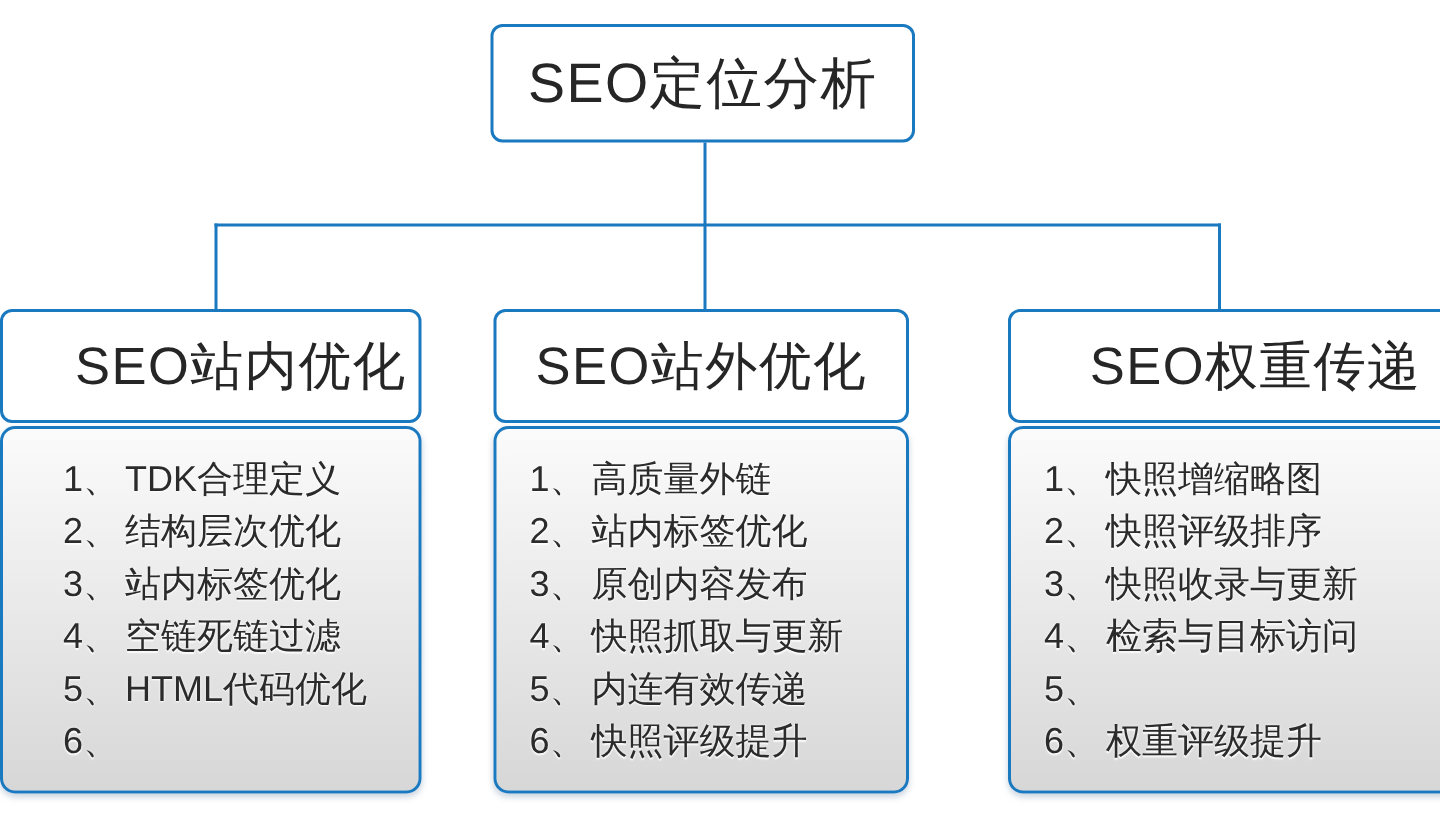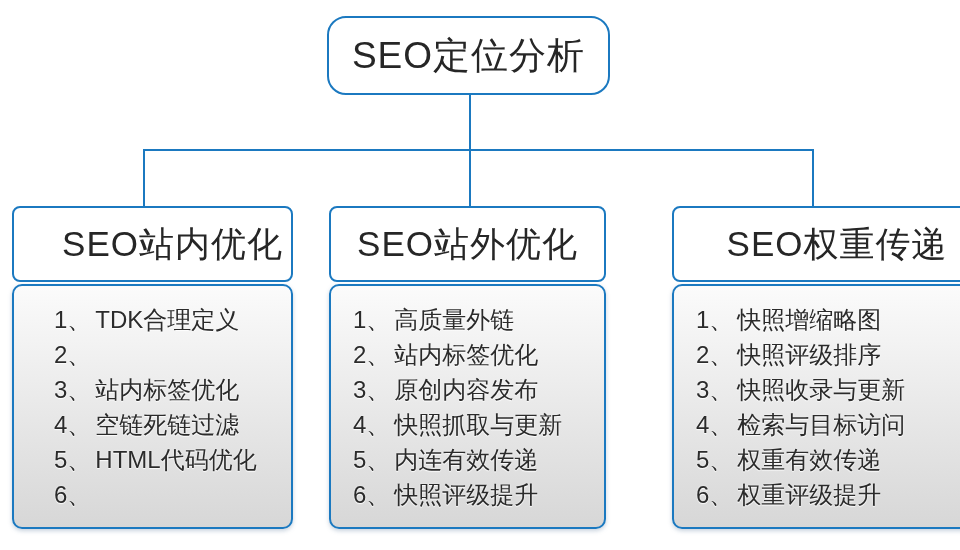--- a/index.html
+++ b/index.html
@@ -16,21 +16,21 @@
     overflow: hidden;
     --accent: #1b79c0;
     --text: #262626;
     --panel-top: #fbfbfb;
     --panel-bottom: #d7d7d7;
   }
   .node {
     position: absolute;
     background: #ffffff;
     border: 2px solid var(--accent);
-    border-radius: 19px;
+    border-radius: 8px;
     display: flex;
     align-items: center;
     justify-content: center;
     color: var(--text);
     box-sizing: border-box;
   }
   .root-node {
     left: 327px; top: 16px;
     width: 283px; height: 79px;
     font-size: 37px;
@@ -47,21 +47,21 @@
     position: absolute;
     top: 284px;
     height: 245px;
     box-sizing: border-box;
     border: 2px solid var(--accent);
     border-radius: 10px;
     background: linear-gradient(to bottom, var(--panel-top) 0%, var(--panel-bottom) 100%);
     box-shadow: 0 2px 4px rgba(100, 130, 160, 0.35);
     padding: 16px 10px 0 22px;
   }
-  .col-1 { left: 12px;   width: 281px; padding-left: 40px; }
+  .col-1 { left: 0;   width: 281px; padding-left: 40px; }
   .col-2 { left: 329px; width: 277px; }
   .col-3 { left: 672px; width: 330px; }
   .item {
     display: flex;
     align-items: baseline;
     height: 35px;
     line-height: 35px;
     font-size: 24px;
     color: #2b2b2b;
     text-shadow: 0 1px 1px rgba(255,255,255,0.9), 0 0 2px rgba(255,255,255,0.8);
@@ -94,20 +94,21 @@
   <div class="node branch-header col-1">
     <span>SEO站内优化</span>
   </div>
   <div class="branch-panel col-1">
     <div class="item">
       <span class="num">1、</span>
       <span class="lbl">TDK合理定义</span>
     </div>
     <div class="item">
       <span class="num">2、</span>
+      <span class="lbl">结构层次优化</span>
     </div>
     <div class="item">
       <span class="num">3、</span>
       <span class="lbl">站内标签优化</span>
     </div>
     <div class="item">
       <span class="num">4、</span>
       <span class="lbl">空链死链过滤</span>
     </div>
     <div class="item">
@@ -164,21 +165,20 @@
     <div class="item">
       <span class="num">3、</span>
       <span class="lbl">快照收录与更新</span>
     </div>
     <div class="item">
       <span class="num">4、</span>
       <span class="lbl">检索与目标访问</span>
     </div>
     <div class="item">
       <span class="num">5、</span>
-      <span class="lbl">权重有效传递</span>
     </div>
     <div class="item">
       <span class="num">6、</span>
       <span class="lbl">权重评级提升</span>
     </div>
   </div>
 
 </div>
 
 </body></html>

